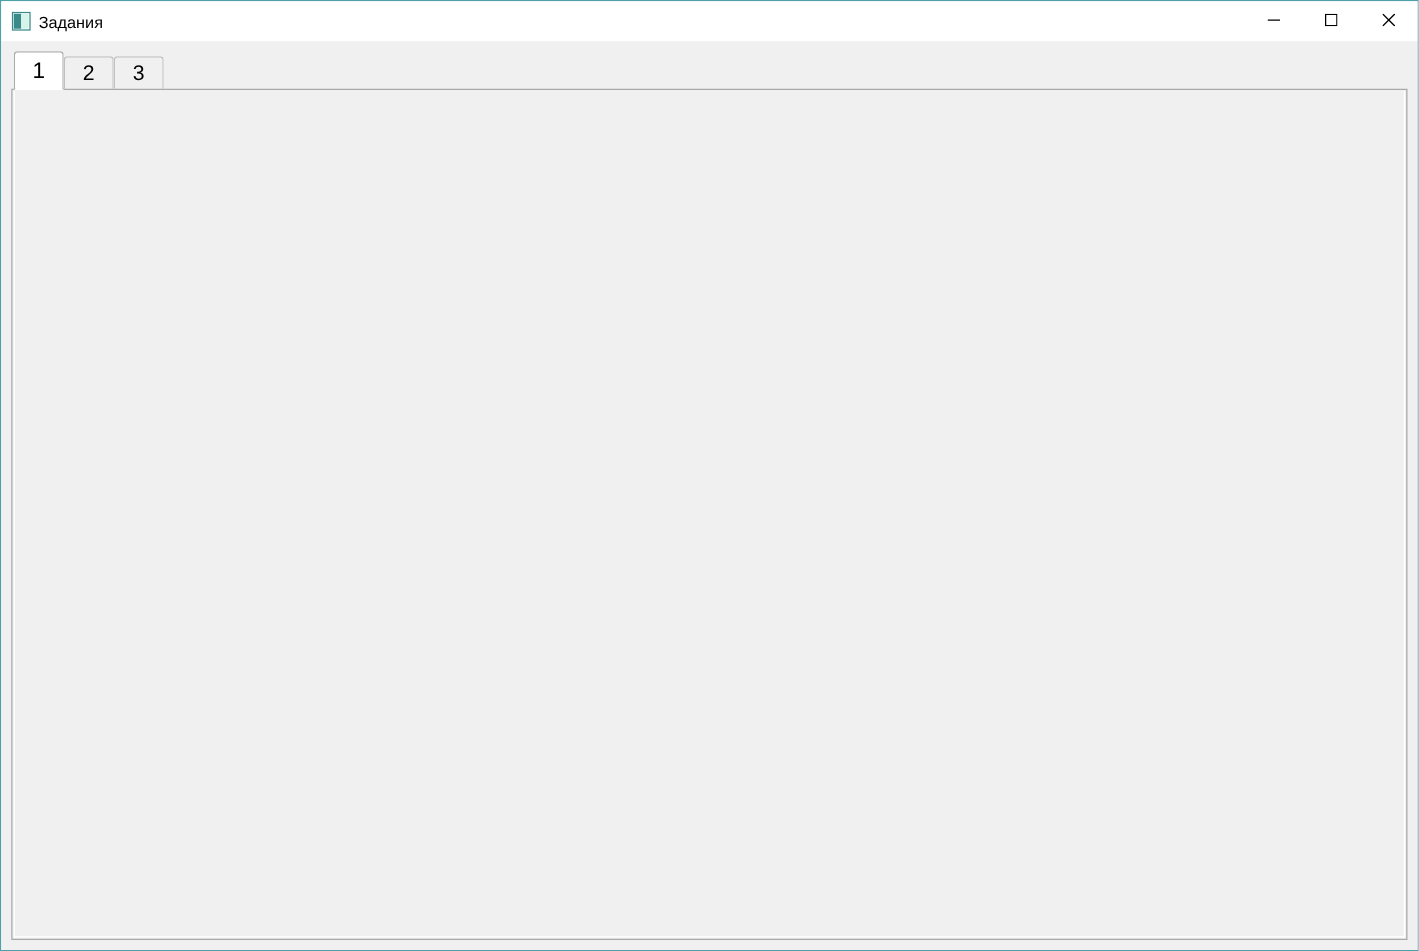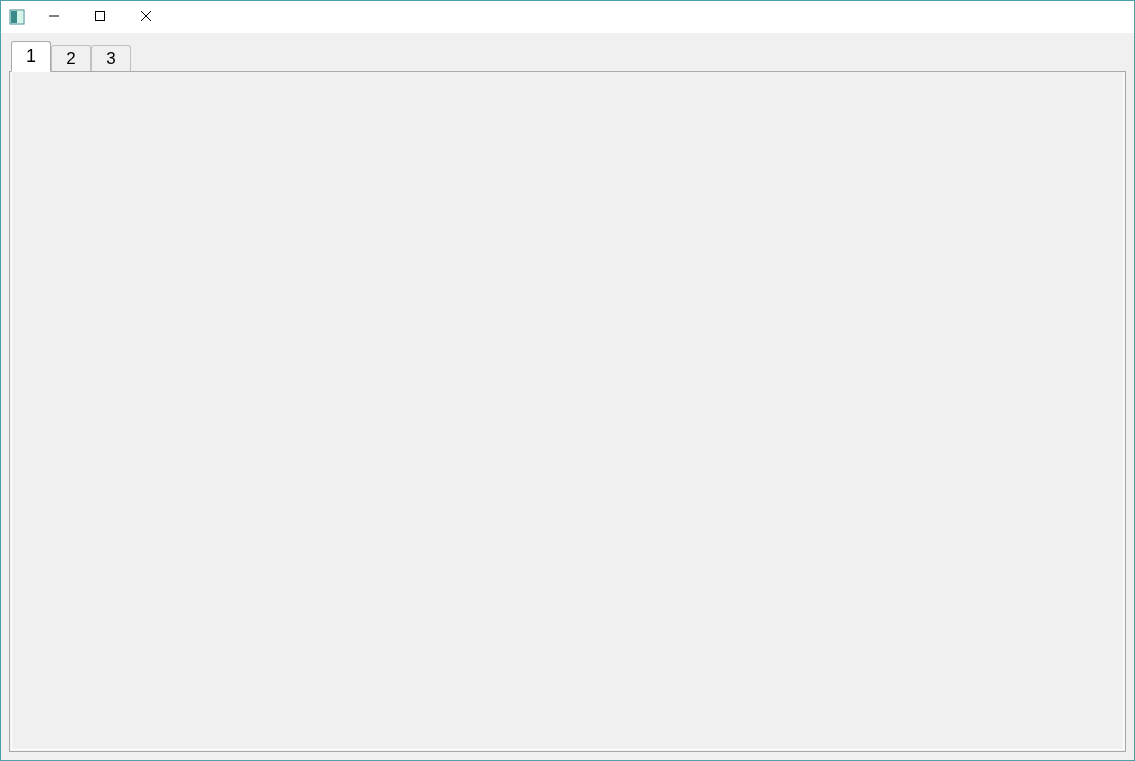--- a/index.html
+++ b/index.html
@@ -157,20 +157,21 @@
 
 <div class="window">
   <div class="titlebar">
     <span class="titlebar-icon">
       <svg viewBox="0 0 16 16">
         <rect x="1" y="1" width="14" height="14" fill="none" stroke="#3a8a8a" stroke-width="1"></rect>
         <rect x="2" y="2" width="6" height="12" fill="#3a8a8a"></rect>
         <rect x="8" y="2" width="6" height="12" fill="#d6f5ea"></rect>
       </svg>
     </span>
+    <span class="titlebar-text">Задания</span>
     <div class="titlebar-controls">
       <button class="titlebar-btn">
         <svg viewBox="0 0 10 10">
             <line x1="0" y1="5" x2="10" y2="5" stroke="#000" stroke-width="1"></line>
           </svg>
       </button>
       <button class="titlebar-btn">
         <svg viewBox="0 0 10 10">
             <rect x="0.5" y="0.5" width="9" height="9" fill="none" stroke="#000" stroke-width="1"></rect>
           </svg>

